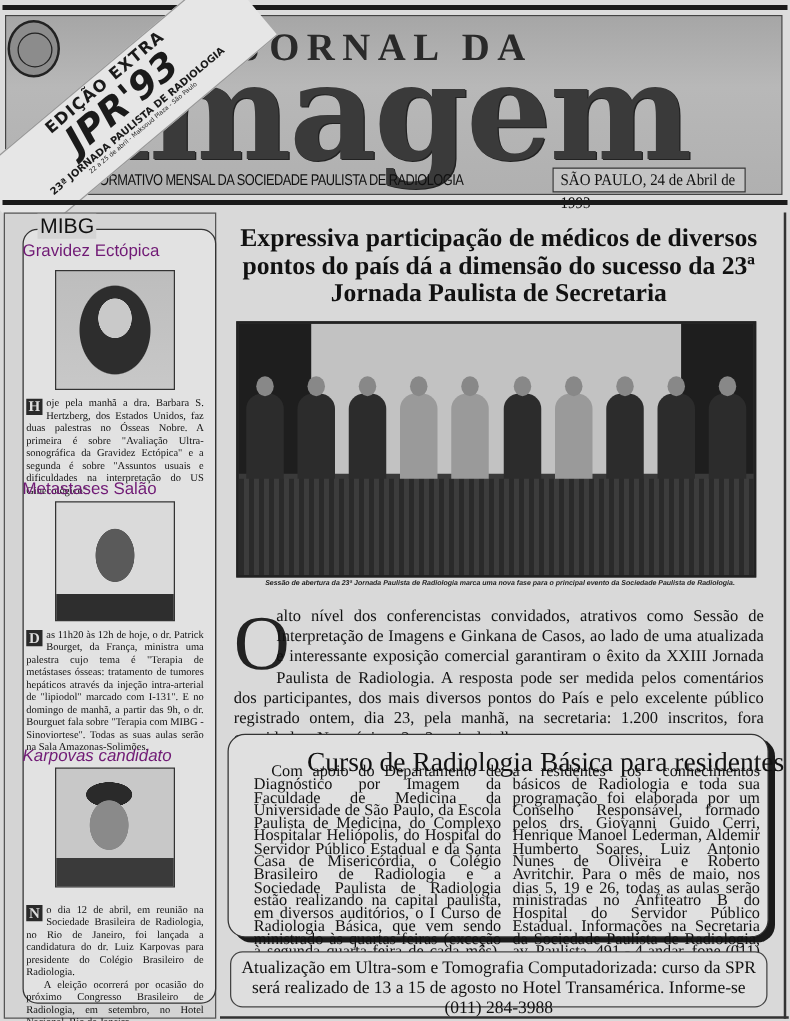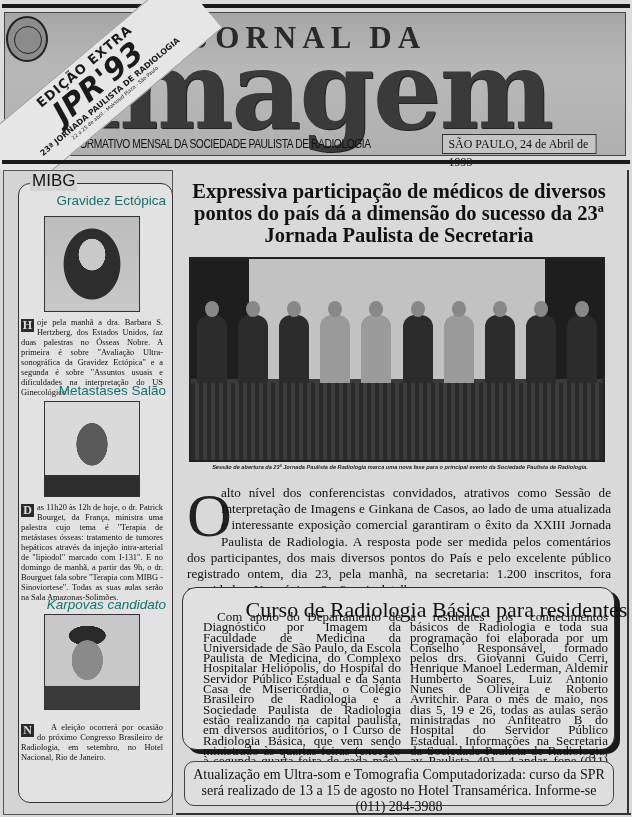--- a/index.html
+++ b/index.html
@@ -67,22 +67,22 @@
   }
   .sidebar-inner {
     position: absolute; left: 14px; top: 12px; width: 155px; height: 620px;
     border: 1px solid #333; border-radius: 12px; background: #e2e2e2;
   }
   .hoje-label {
     position: absolute; left: 30px; top: 171px; background: #d4d4d4; padding: 0 2px;
     font-family: "Liberation Sans", sans-serif; font-size: 17px; color: #111;
   }
   .side-section-title {
-    position: absolute; left: 18px; width: 148px; text-align: right;
-    font-family: "Liberation Sans", sans-serif; font-size: 13.5px; color: #0f766e;
+    position: absolute; left: 18px; width: 148px; text-align: left;
+    font-family: "Liberation Sans", sans-serif; font-size: 13.5px; color: #701a75;
   }
   .photo {
     position: absolute; border: 1px solid #333; overflow: hidden;
   }
   .photo-barbara { left: 44px; top: 216px; width: 96px; height: 96px;
     background: radial-gradient(ellipse 22px 26px at 50% 40%, #c9c9c9 60%, transparent 62%),
                 radial-gradient(ellipse 40px 50px at 50% 50%, #2d2d2d 70%, transparent 72%),
                 linear-gradient(#bdbdbd, #c8c8c8); }
   .photo-patrick { left: 44px; top: 401px; width: 96px; height: 96px;
     background: radial-gradient(ellipse 22px 30px at 50% 45%, #5a5a5a 70%, transparent 72%),
@@ -194,21 +194,21 @@
 
 <div class="side-section-title" style="top:383px;">Metastases Salão</div>
 <div class="photo photo-patrick"></div>
 <div class="side-text" style="top:503px;">
   <span class="dropcap-box">D</span><span>as 11h20 às 12h de hoje, o dr. Patrick Bourget, da França, ministra uma palestra cujo tema é "Terapia de metástases ósseas: tratamento de tumores hepáticos através da injeção intra-arterial de "lipiodol" marcado com I-131". E no domingo de manhã, a partir das 9h, o dr. Bourguet fala sobre "Terapia com MIBG - Sinoviortese". Todas as suas aulas serão na Sala Amazonas-Solimões.</span>
 </div>
 
 <div class="side-section-title" style="top:597px;font-style:italic;">Karpovas candidato</div>
 <div class="photo photo-karpovas"></div>
 <div class="side-text" style="top:723px;">
-  <span class="dropcap-box">N</span>
+  <span class="dropcap-box">N</span><span>o dia 12 de abril, em reunião na Sociedade Brasileira de Radiologia, no Rio de Janeiro, foi lançada a candidatura do dr. Luiz Karpovas para presidente do Colégio Brasileiro de Radiologia.</span>
   <span class="indent">A eleição ocorrerá por ocasião do próximo Congresso Brasileiro de Radiologia, em setembro, no Hotel Nacional, Rio de Janeiro.</span>
 </div>
 
 <div class="main"></div>
 <div class="headline">Expressiva participação de médicos de diversos pontos do país dá a dimensão do sucesso da 23ª Jornada Paulista de Secretaria</div>
 
 <div class="main-photo">
   <div class="curtain-l"></div>
   <div class="screen"></div>
   <div class="curtain-r"></div>

